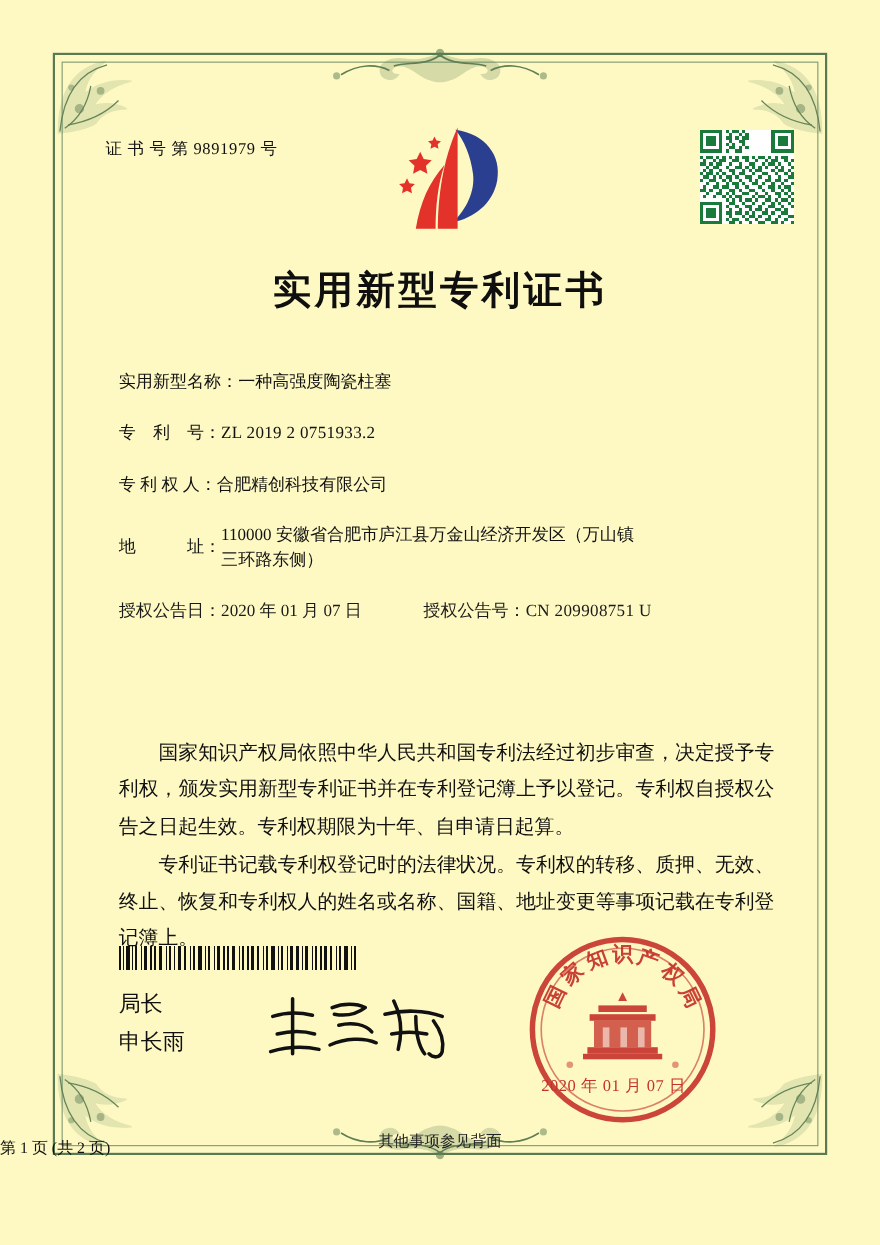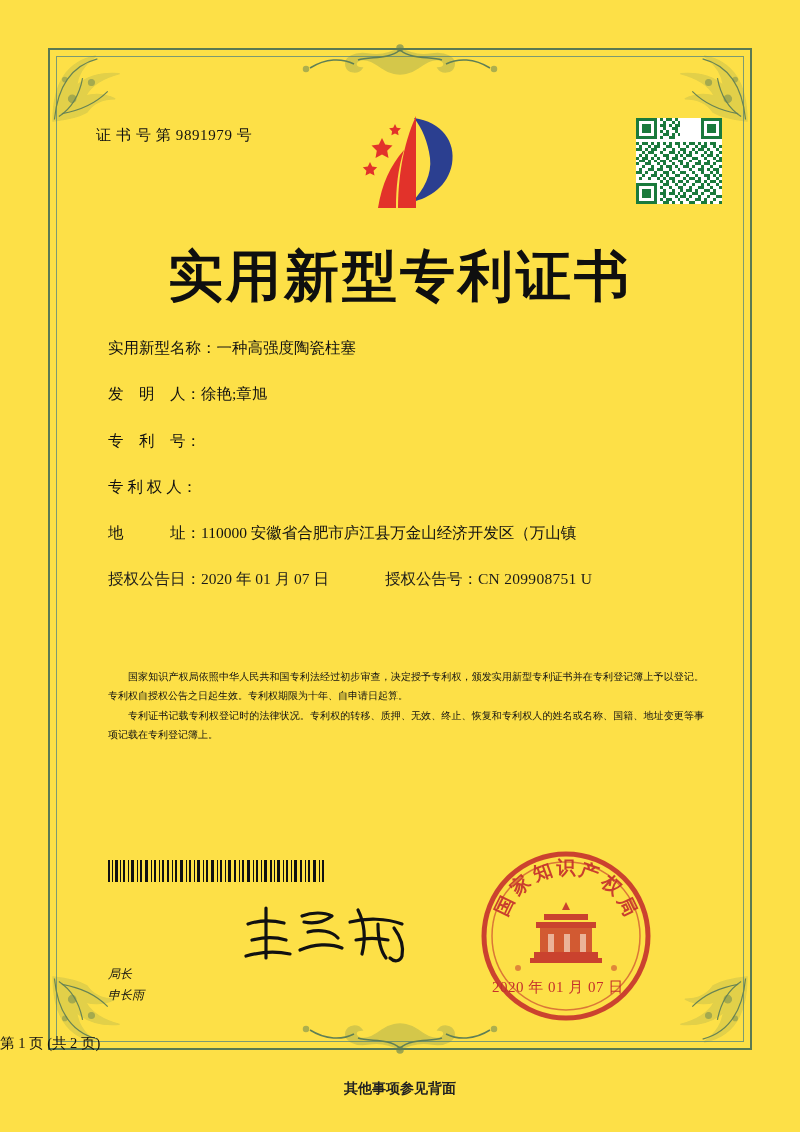--- a/index.html
+++ b/index.html
@@ -12,21 +12,21 @@
     height: 1132px;
     font-family: "Liberation Serif", serif;
     color: #1a1a1a;
     position: relative;
     overflow: hidden;
   }
 
   .page {
     position: absolute;
     inset: 0;
-    background: #fde047;
+    background: #fef9c3;
   }
 
   
   .border-outer {
     position: absolute;
     left: 48px;
     top: 48px;
     right: 48px;
     bottom: 82px;
     border: 2px solid #5a7a52;
@@ -99,21 +99,21 @@
     height: 86px;
   }
   .qr svg { width:100%; height:100%; display:block; }
 
   
   .doc-title {
     position: absolute;
     left: 0; right: 0;
     top: 240px;
     text-align: center;
-    font-size: 55px;
+    font-size: 35px;
     font-weight: bold;
     letter-spacing: 3px;
     font-family: "DejaVu Serif", serif;
     color: #0f0f0f;
   }
 
   
   .fields {
     position: absolute;
     left: 108px;
@@ -150,21 +150,21 @@
   }
   .row-2col .cell.second { margin-left: 56px; }
   .mono-ish { font-family: "Liberation Serif", serif; letter-spacing: .3px; }
 
   
   .paras {
     position: absolute;
     left: 108px;
     top: 668px;
     width: 596px;
-    font-size: 10px;
+    font-size: 18px;
     line-height: 1.85;
     text-align: justify;
     color: #111;
   }
   .paras p {
     margin: 0 0 2px 0;
     text-indent: 2em;
   }
 
   
@@ -174,25 +174,24 @@
     top: 860px;
     width: 218px;
     height: 22px;
   }
   .barcode svg { width:100%; height:100%; display:block; }
 
   
   .sign-label {
     position: absolute;
     left: 108px;
-    top: 964px;
-    font-size: 12px;
+    top: 896px;
+    font-size: 20px;
     line-height: 1.75;
     color: #111;
-    font-style: italic;
   }
   .signature {
     position: absolute;
     left: 238px;
     top: 898px;
     width: 186px;
     height: 70px;
     color: #111;
   }
   .signature svg { width:100%; height:100%; display:block; }
@@ -221,25 +220,24 @@
     position: absolute;
     left: 0; right: 0;
     top: 1034px;
     text-align: left;
     font-size: 14.5px;
     color: #111;
   }
   .footnote {
     position: absolute;
     left: 0; right: 0;
-    top: 1080px;
+    top: 1029px;
     text-align: center;
     font-size: 14px;
     color: #222;
-    font-weight: bold;
   }
 </style>
 </head>
 <body>
 
 <div class="page">
 
   <div class="border-outer"></div>
   <div class="border-inner"></div>
 
@@ -553,38 +551,37 @@
 
   <div class="doc-title">实用新型专利证书</div>
 
   <div class="fields">
 
     <div class="field">
       <span class="lbl">实用新型名称：</span>
       <span class="val">一种高强度陶瓷柱塞</span>
     </div>
 
-    <div class="field">
-      <span class="lbl">发　明　人：</span>
-      <span class="val">徐艳;章旭</span>
-    </div>
 
     <div class="field">
       <span class="lbl">专　利　号：</span>
+      <span class="val mono-ish">ZL 2019 2 0751933.2</span>
     </div>
 
 
     <div class="field">
       <span class="lbl">专 利 权 人：</span>
+      <span class="val">合肥精创科技有限公司</span>
     </div>
 
     <div class="field">
       <span class="lbl">地　　　址：</span>
       <span class="val">
         <span>110000  安徽省合肥市庐江县万金山经济开发区（万山镇</span>
+        <span class="sub">三环路东侧）</span>
       </span>
     </div>
 
     <div class="row-2col">
       <span class="cell">
         <span class="lbl">授权公告日：</span>
         <span class="val">2020 年 01 月 07 日</span>
       </span>
       <span class="cell second">
         <span class="lbl">授权公告号：</span>

